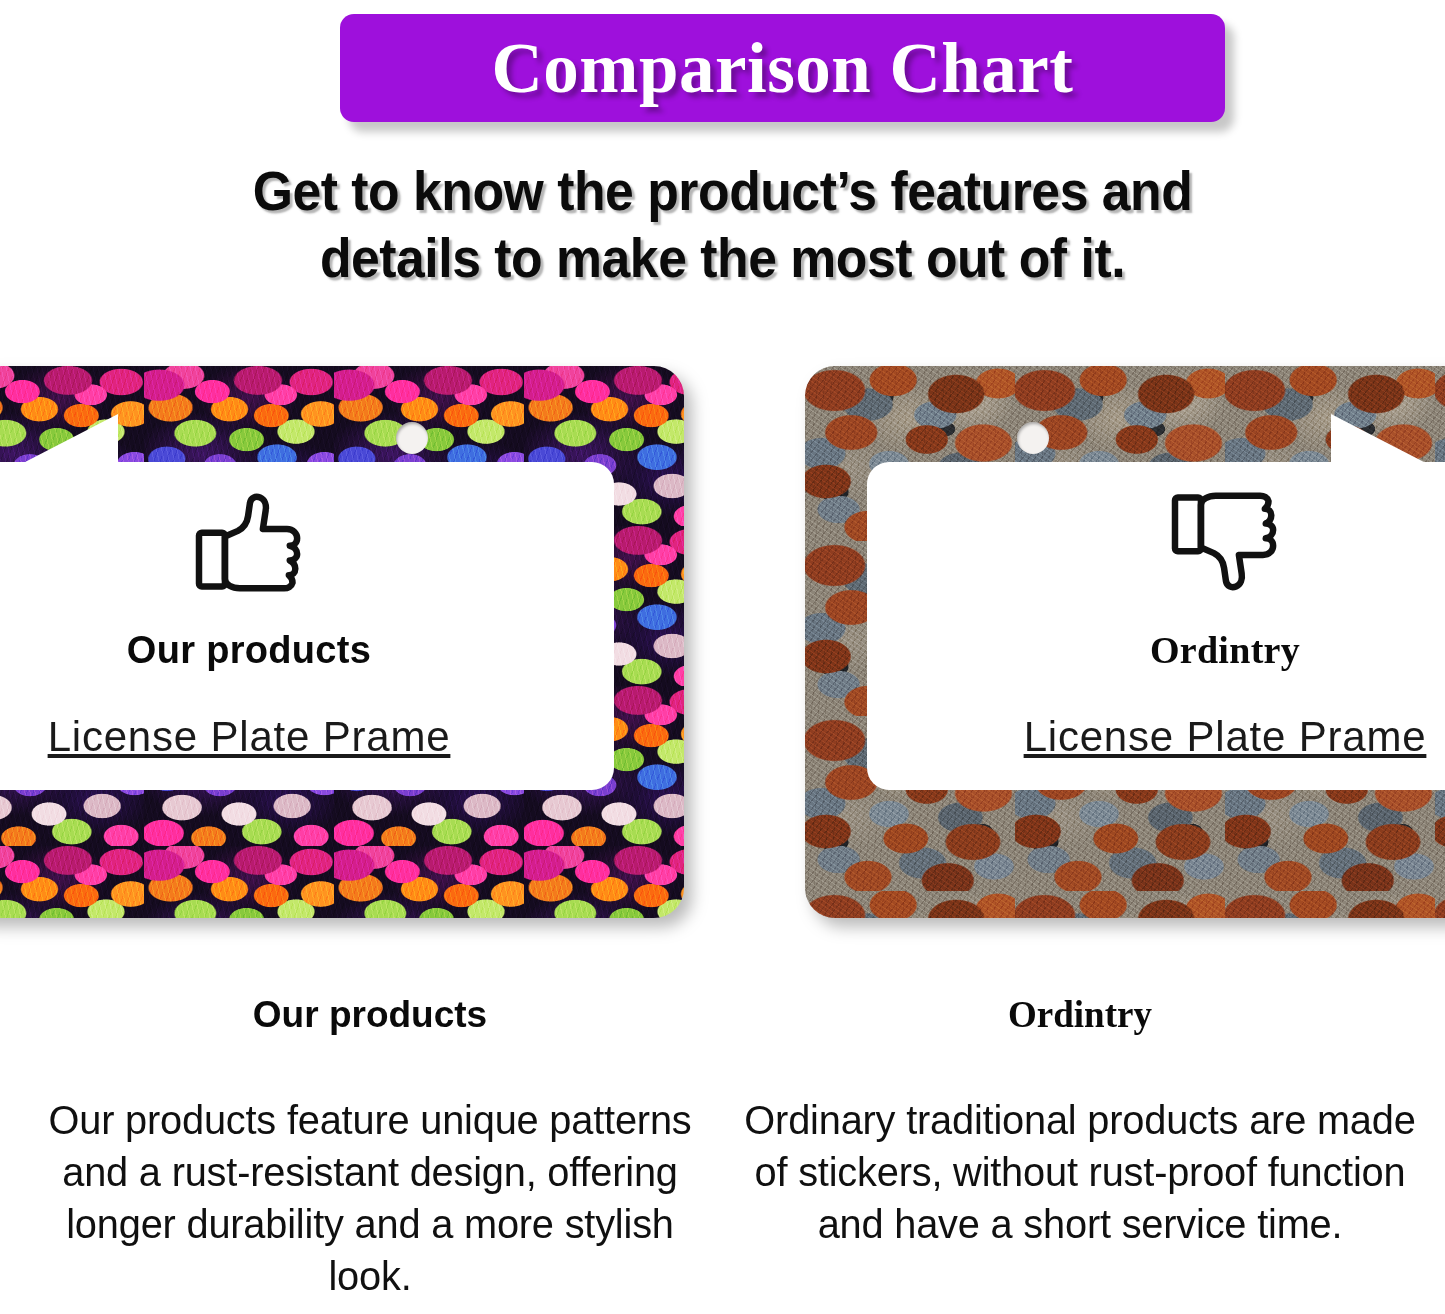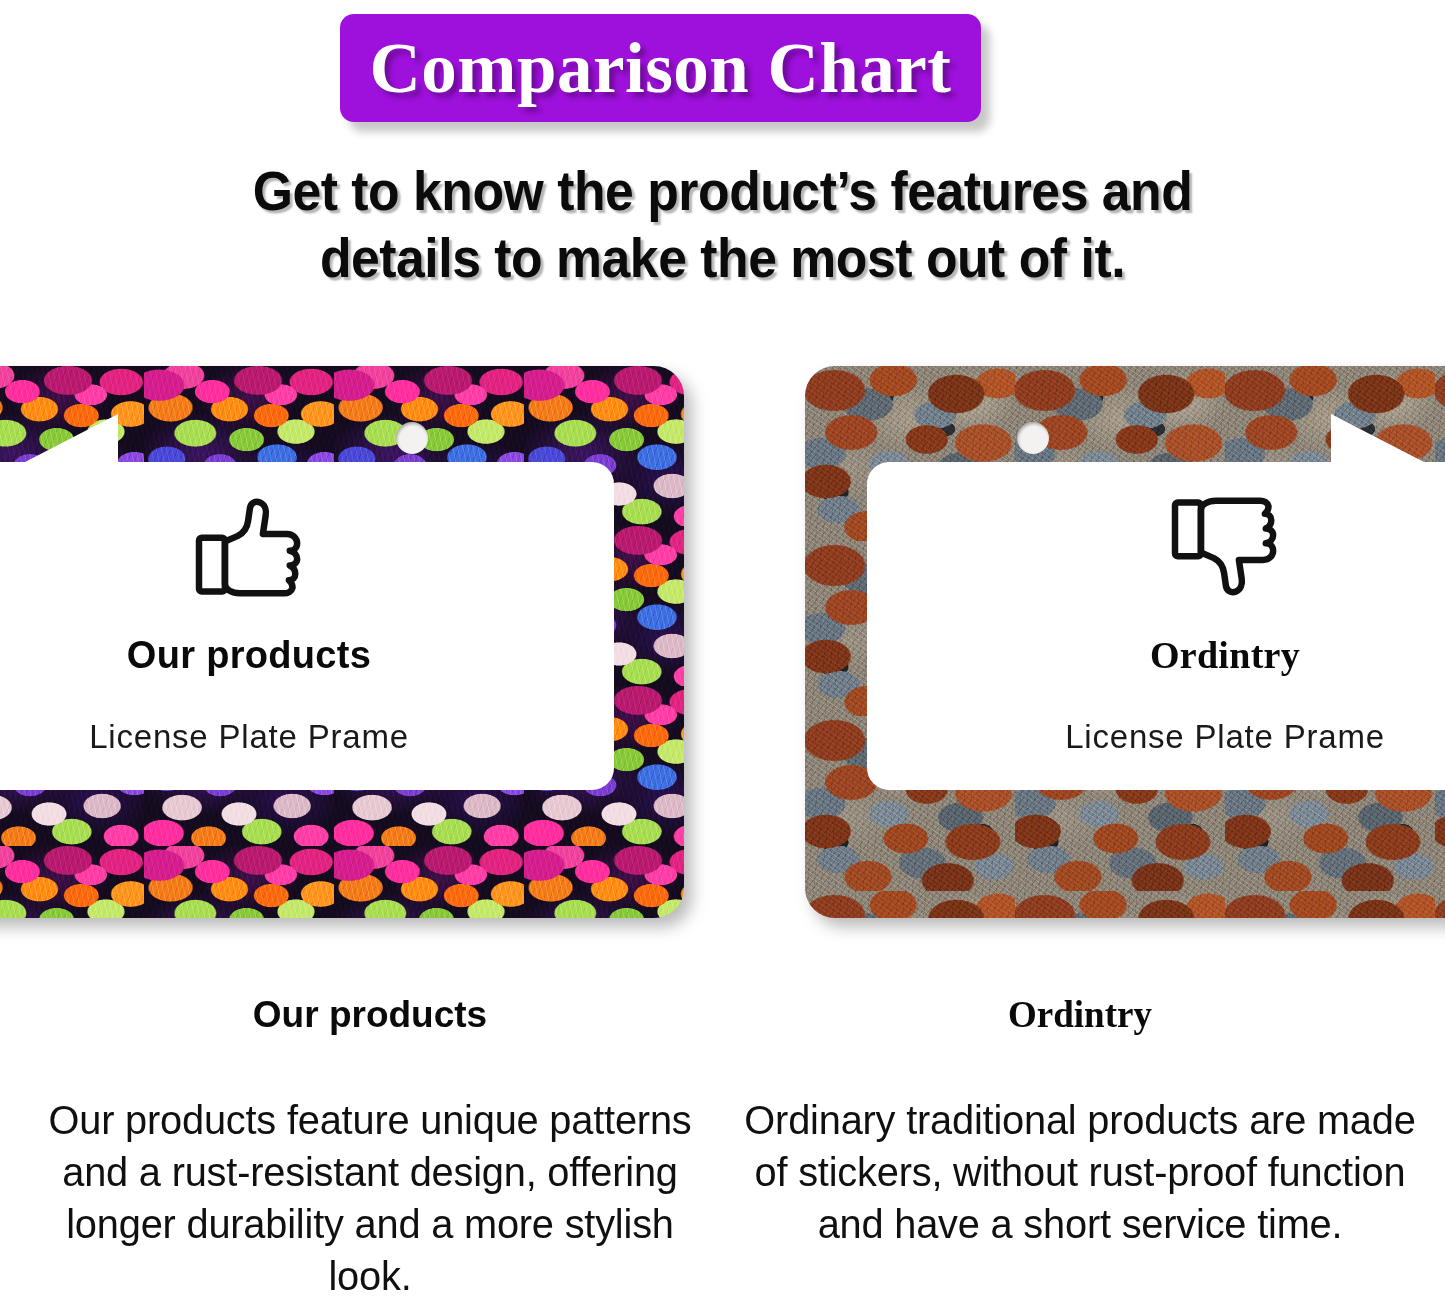--- a/index.html
+++ b/index.html
@@ -17,21 +17,21 @@
     width: 1445px;
     height: 1314px;
     background: #ffffff;
   }
 
   
   .badge {
     position: absolute;
     left: 340px;
     top: 14px;
-    width: 641px;
+    width: 885px;
     height: 108px;
     background: #9E10DC;
     border-radius: 14px;
     box-shadow: 9px 10px 9px rgba(0,0,0,0.22);
     display: flex;
     align-items: center;
     justify-content: center;
   }
   .badge-text {
     font-family: "Liberation Serif", serif;
@@ -262,26 +262,27 @@
     color: #0a0a0a;
     margin-top: 32px;
     white-space: nowrap;
   }
   .plate-title.sans  { font-family: "Liberation Sans", sans-serif; font-weight: bold; letter-spacing: 0.3px; }
   .plate-title.serif { font-family: "Liberation Serif", serif;     font-weight: bold; letter-spacing: 0.3px; }
 
   .plate-sub {
     font-family: "Liberation Sans", sans-serif;
     font-weight: 300;
-    font-size: 33px;
+    font-size: 42px;
     line-height: 1.1;
     color: #1a1a1a;
     letter-spacing: 0.8px;
     margin-top: 36px;
     white-space: nowrap;
+    text-decoration: underline;
   }
 
   
   .col {
     position: absolute;
     top: 995px;
     text-align: center;
   }
   .col-left  { left: 20px;  width: 700px; }
   .col-right { left: 730px; width: 700px; }

